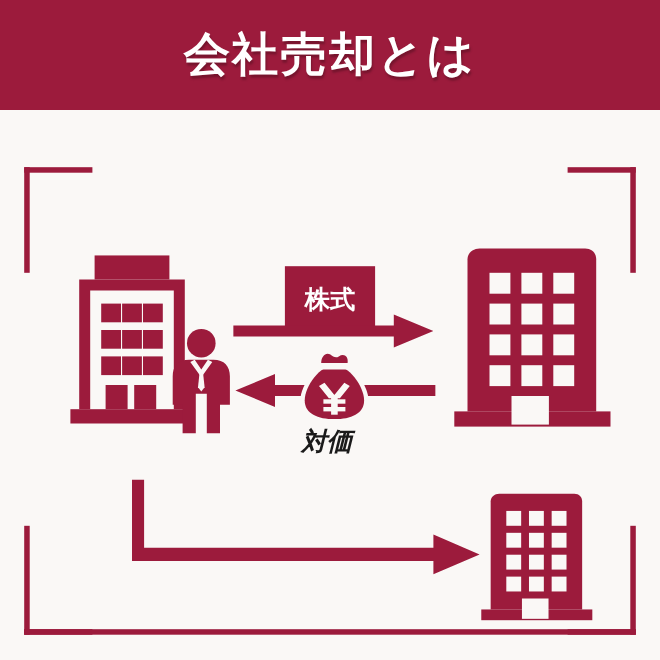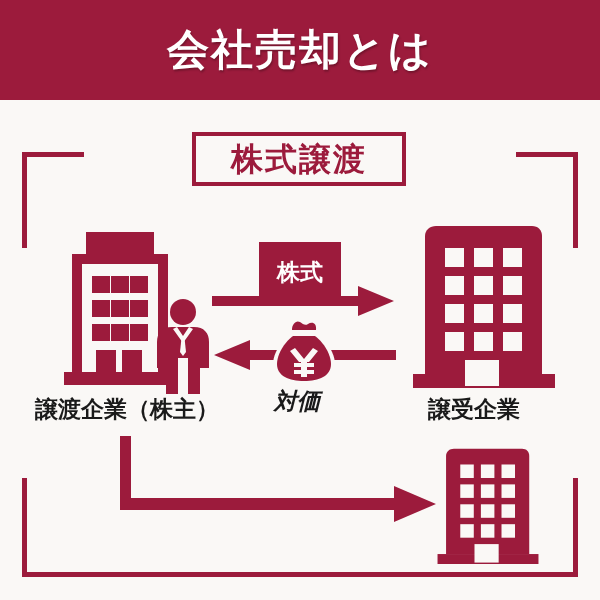--- a/index.html
+++ b/index.html
@@ -102,23 +102,20 @@
     <div class="bk-h" style="left:22px; top:572px; width:62px;"></div>
     <div class="bk-v" style="left:22px; top:478px; height:99px;"></div>
   </div>
   <div class="bracket">
     <div class="bk-h" style="left:516px; top:572px; width:62px;"></div>
     <div class="bk-v" style="left:573px; top:478px; height:99px;"></div>
   </div>
 
   <div class="bk-h" style="left:22px; top:572px; width:556px;"></div>
 
-  <div id="subtitle-box">
-    <span id="subtitle-text">株式譲渡</span>
-  </div>
 
   <svg class="bldg" style="left:60px; top:232px;" width="120" height="160" viewBox="0 0 120 160">
     <g fill="#9c1b3c">
 
       <path d="M26 0 h68 v22 h-68 z M33 7 h54 v9 h-54 z"></path>
 
       <path d="M12 22 h96 v118 h-10 V32 H22 v108 H12 z"></path>
 
       <rect x="4" y="140" width="112" height="13"></rect>
 
@@ -218,17 +215,15 @@
       <rect x="34" y="82" width="19" height="19"></rect>
       <rect x="63" y="82" width="19" height="19"></rect>
       <rect x="92" y="82" width="19" height="19"></rect>
       <rect x="34" y="110" width="19" height="19"></rect>
       <rect x="63" y="110" width="19" height="19"></rect>
       <rect x="92" y="110" width="19" height="19"></rect>
       <rect x="54" y="138" width="34" height="26"></rect>
     </g>
   </svg>
 
-  <span class="cap" id="label-seller">譲渡企業（株主）</span>
-  <span class="cap" id="label-buyer">譲受企業</span>
   <span class="cap" id="label-consideration">対価</span>
 
 </div>
 
 </body></html>

